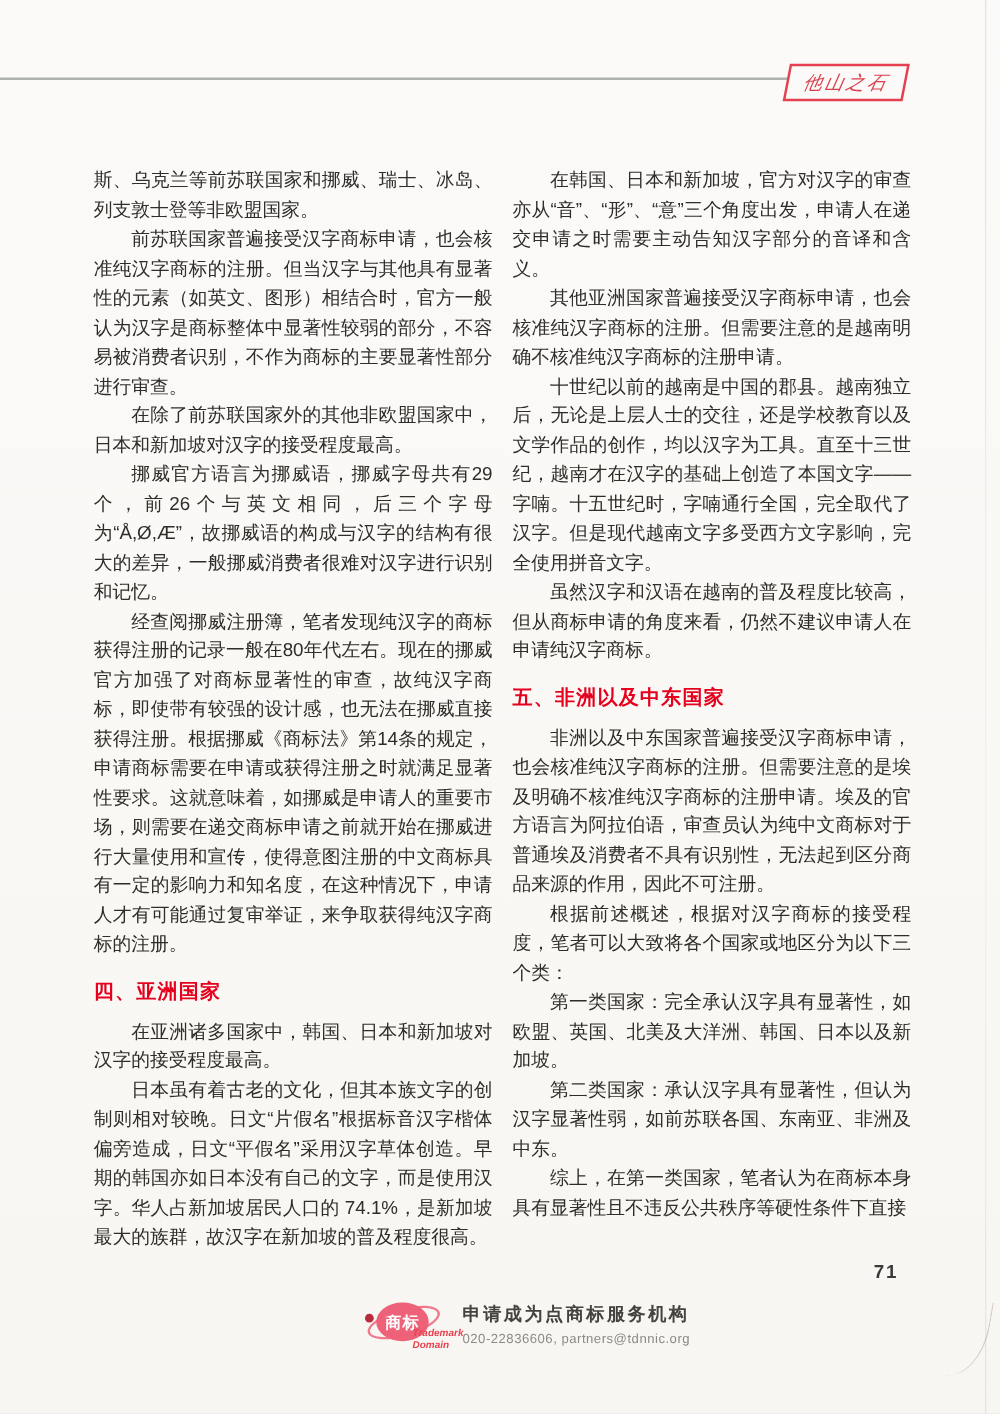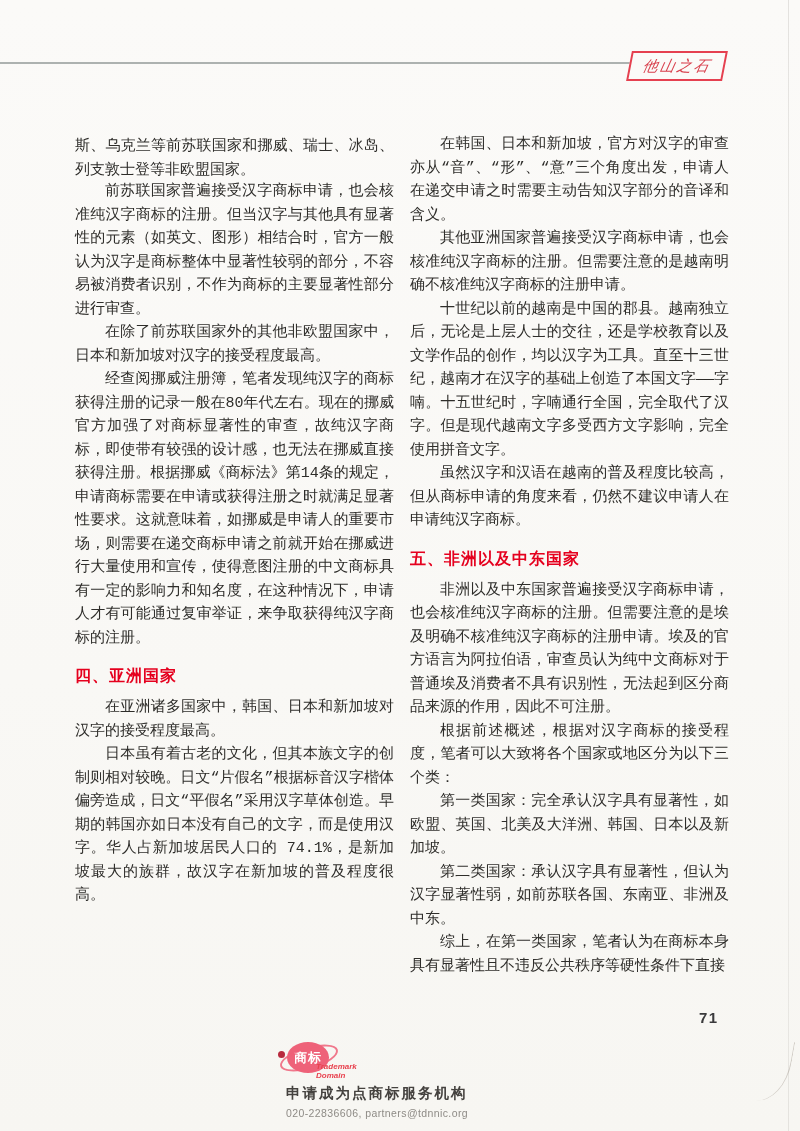--- a/index.html
+++ b/index.html
@@ -41,36 +41,36 @@
     position: absolute;
     top: 133px;
     width: 319px;
     color: #2e2d2a;
     font-size: 15px;
     line-height: 23.5px;
     text-align: justify;
   }
   .col-left  { left: 75px;  }
   .col-right { left: 410px; }
-  .para      { text-indent: 2em; font-family: Liberation Mono, monospace; }
+  .para      { text-indent: 2em; }
   .para-cont { text-indent: 0;   }
   .sec-heading {
     color: #e5001e;
     font-size: 16px;
     font-weight: bold;
     line-height: 23px;
     margin: 14px 0 9px 0;
     letter-spacing: 1px;
     text-indent: 0;
   }
   
   .footer {
     position: absolute;
-    left: 278px; top: 1040px;
-    display: flex; align-items: flex-start; flex-direction: column;
+    left: 292px; top: 1040px;
+    display: flex; align-items: flex-start;
   }
   .footer-logo { position: relative; width: 70px; height: 42px; flex: none; }
   .logo-dot {
     position: absolute; left: 0; top: 11px;
     width: 7px; height: 7px; border-radius: 50%;
     background: #b82a3e;
   }
   .logo-planet {
     position: absolute; left: 9px; top: 2px;
     width: 42px; height: 31px;
@@ -134,20 +134,21 @@
   <div class="header-rule"></div>
 
   <div class="section-badge">
     <span>他山之石</span>
   </div>
 
   <div class="col col-left">
     <p class="para-cont">斯、乌克兰等前苏联国家和挪威、瑞士、冰岛、列支敦士登等非欧盟国家。</p>
     <p class="para">前苏联国家普遍接受汉字商标申请，也会核准纯汉字商标的注册。但当汉字与其他具有显著性的元素（如英文、图形）相结合时，官方一般认为汉字是商标整体中显著性较弱的部分，不容易被消费者识别，不作为商标的主要显著性部分进行审查。</p>
     <p class="para">在除了前苏联国家外的其他非欧盟国家中，日本和新加坡对汉字的接受程度最高。</p>
+    <p class="para">挪威官方语言为挪威语，挪威字母共有29个，前26个与英文相同，后三个字母为“Å,Ø,Æ”，故挪威语的构成与汉字的结构有很大的差异，一般挪威消费者很难对汉字进行识别和记忆。</p>
     <p class="para">经查阅挪威注册簿，笔者发现纯汉字的商标获得注册的记录一般在80年代左右。现在的挪威官方加强了对商标显著性的审查，故纯汉字商标，即使带有较强的设计感，也无法在挪威直接获得注册。根据挪威《商标法》第14条的规定，申请商标需要在申请或获得注册之时就满足显著性要求。这就意味着，如挪威是申请人的重要市场，则需要在递交商标申请之前就开始在挪威进行大量使用和宣传，使得意图注册的中文商标具有一定的影响力和知名度，在这种情况下，申请人才有可能通过复审举证，来争取获得纯汉字商标的注册。</p>
     <h3 class="sec-heading">四、亚洲国家</h3>
     <p class="para">在亚洲诸多国家中，韩国、日本和新加坡对汉字的接受程度最高。</p>
     <p class="para">日本虽有着古老的文化，但其本族文字的创制则相对较晚。日文“片假名”根据标音汉字楷体偏旁造成，日文“平假名”采用汉字草体创造。早期的韩国亦如日本没有自己的文字，而是使用汉字。华人占新加坡居民人口的 74.1%，是新加坡最大的族群，故汉字在新加坡的普及程度很高。</p>
   </div>
 
   <div class="col col-right">
     <p class="para">在韩国、日本和新加坡，官方对汉字的审查亦从“音”、“形”、“意”三个角度出发，申请人在递交申请之时需要主动告知汉字部分的音译和含义。</p>
     <p class="para">其他亚洲国家普遍接受汉字商标申请，也会核准纯汉字商标的注册。但需要注意的是越南明确不核准纯汉字商标的注册申请。</p>
     <p class="para">十世纪以前的越南是中国的郡县。越南独立后，无论是上层人士的交往，还是学校教育以及文学作品的创作，均以汉字为工具。直至十三世纪，越南才在汉字的基础上创造了本国文字——字喃。十五世纪时，字喃通行全国，完全取代了汉字。但是现代越南文字多受西方文字影响，完全使用拼音文字。</p>

